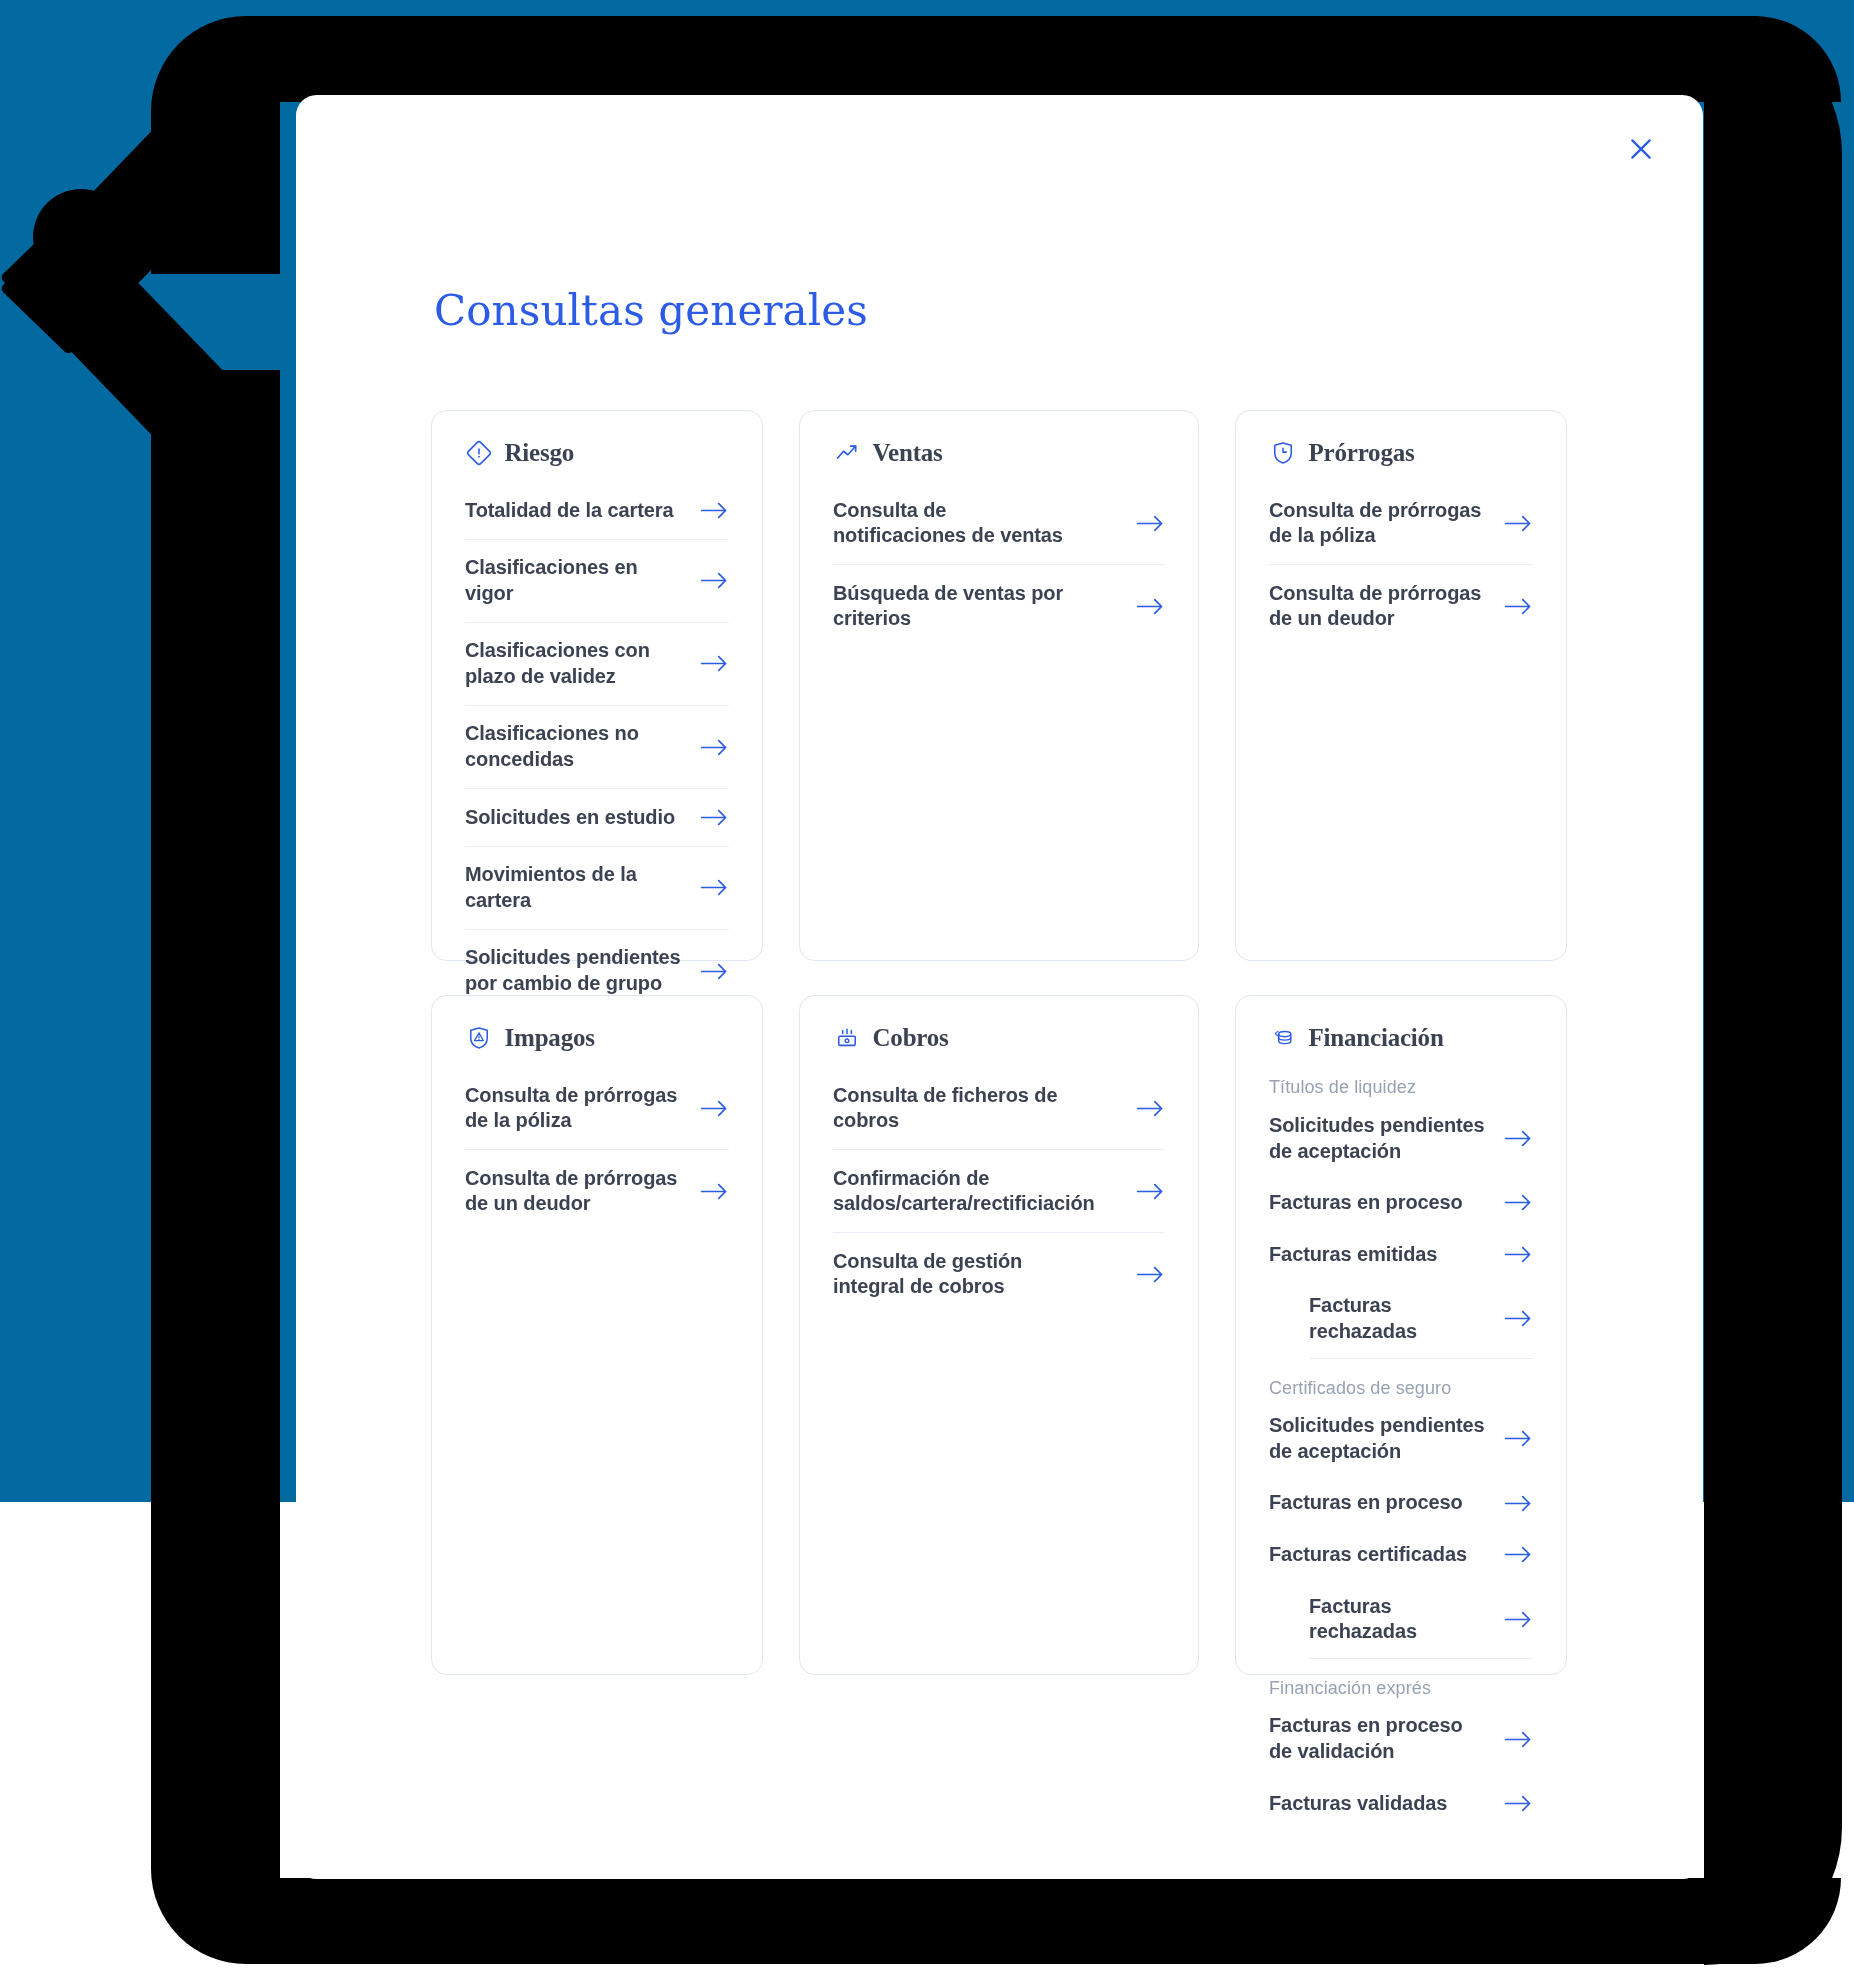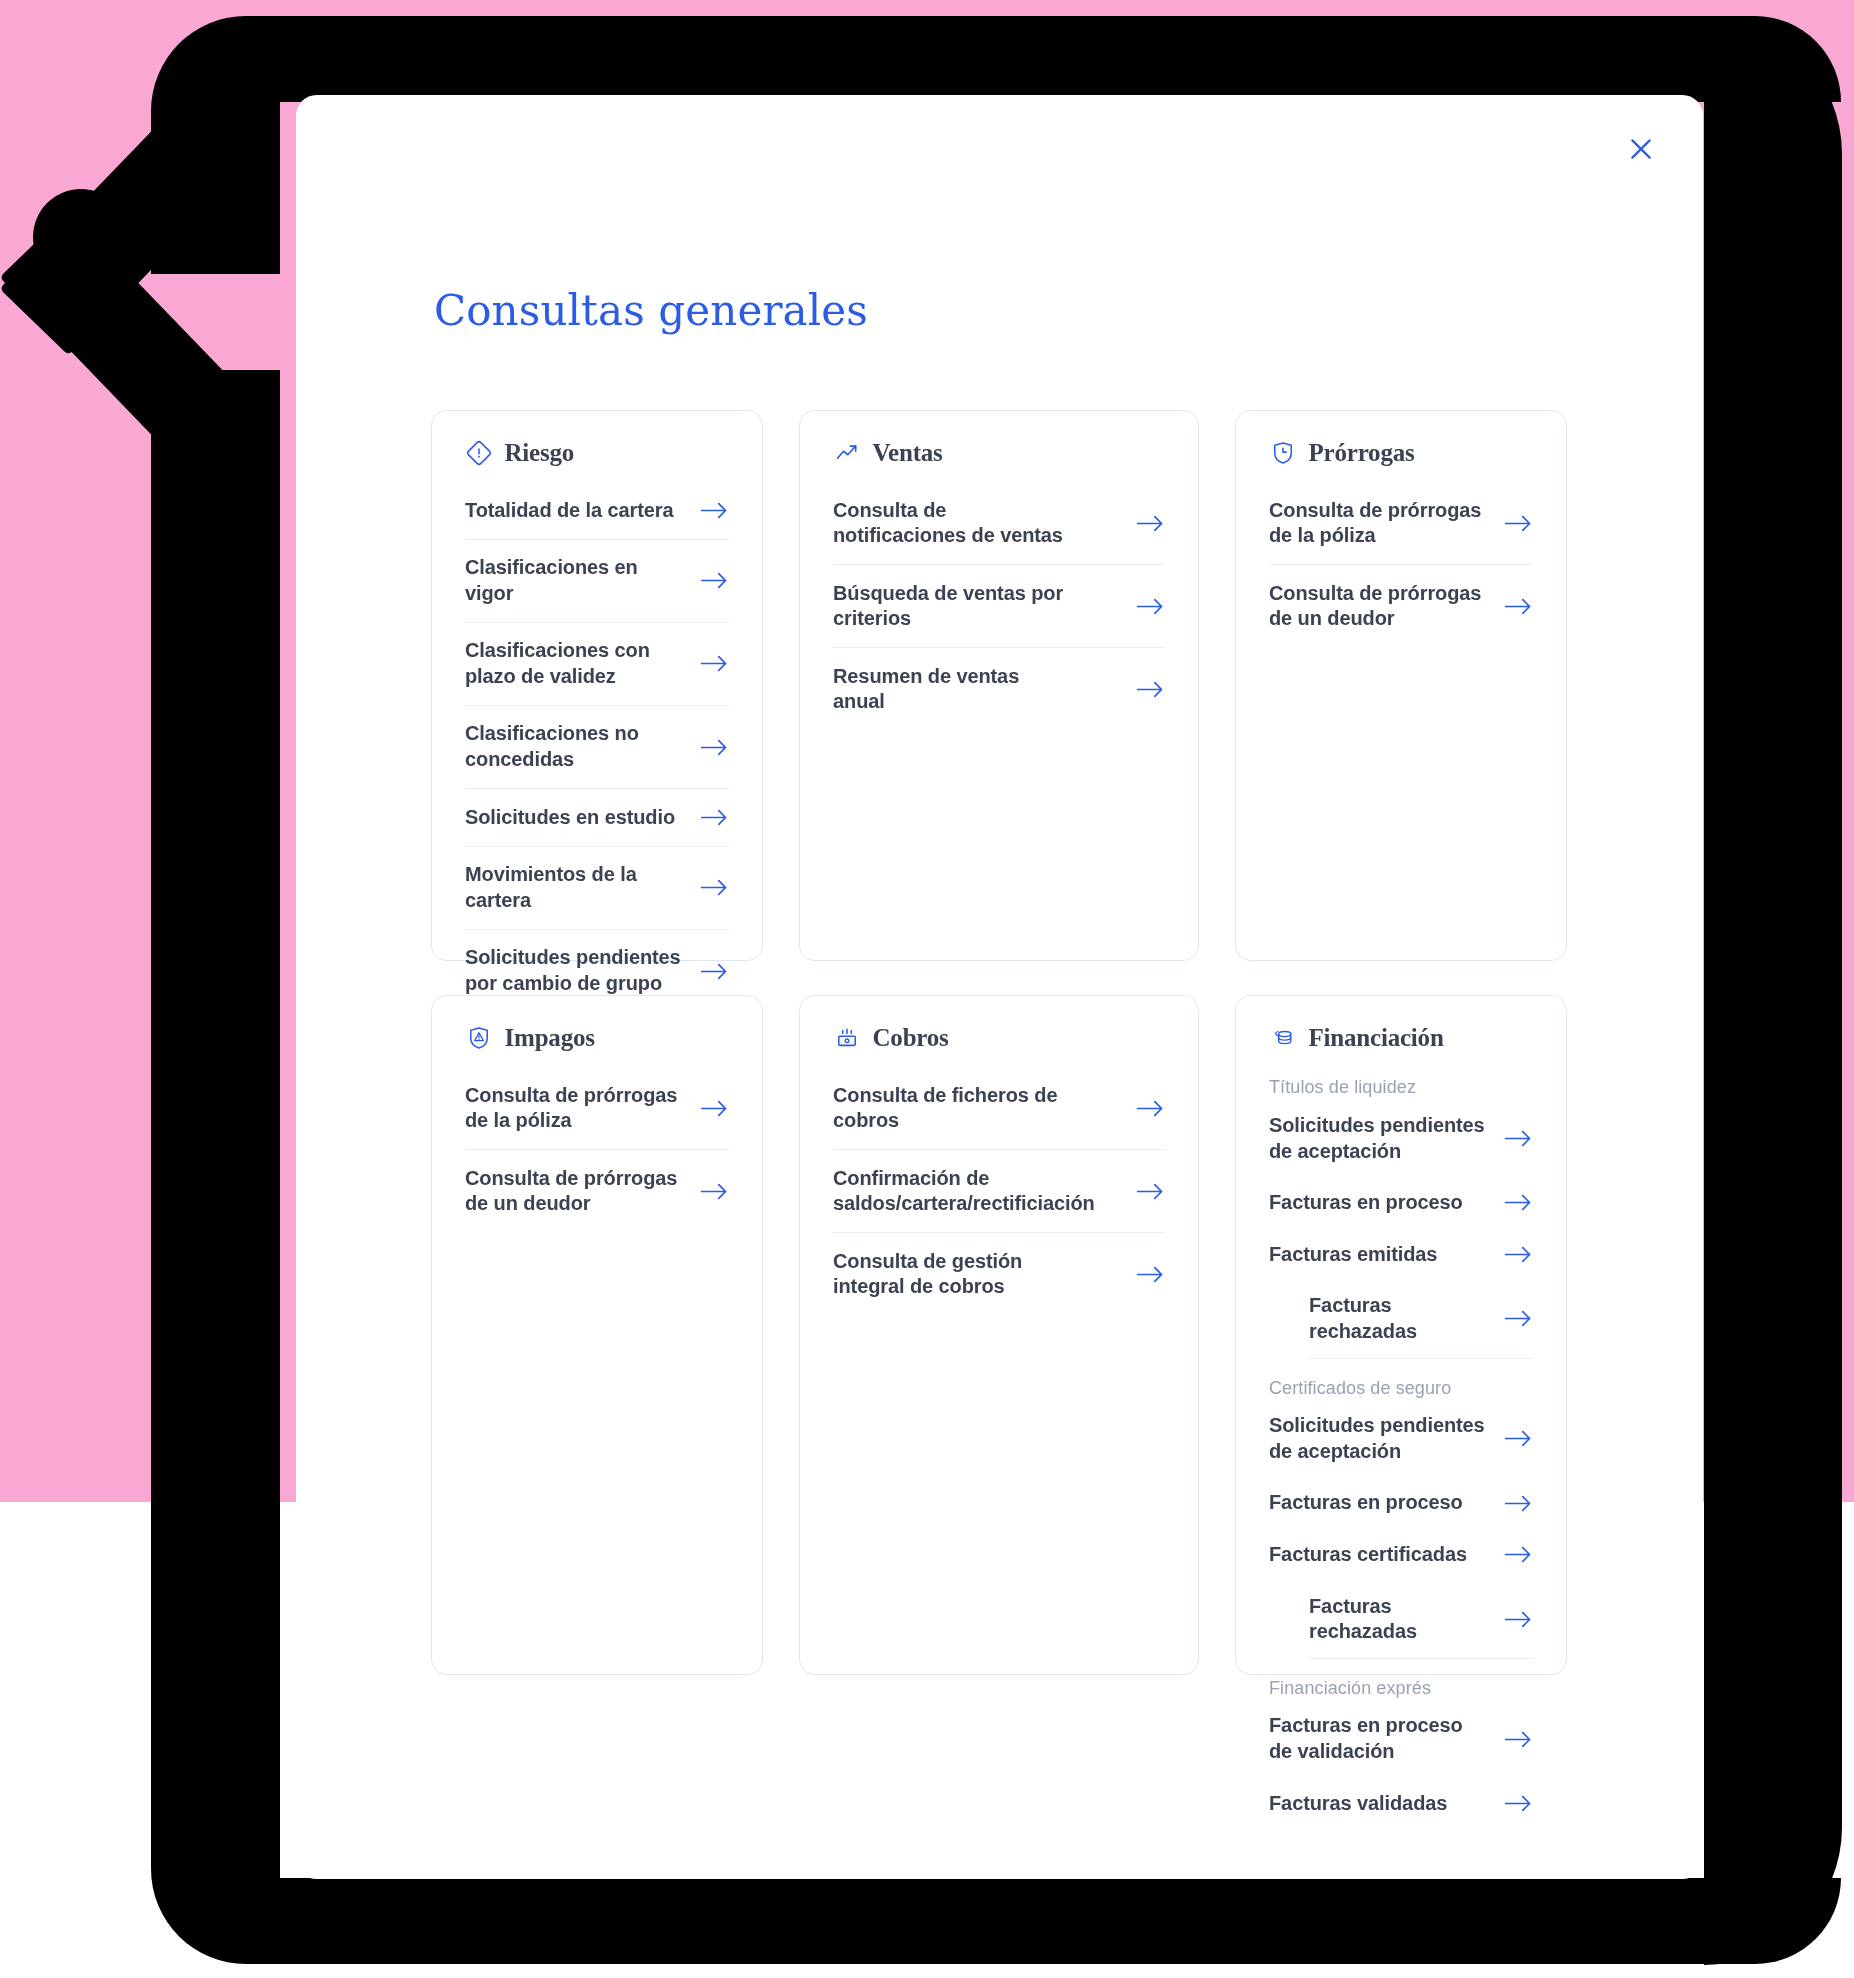--- a/index.html
+++ b/index.html
@@ -9,21 +9,21 @@
     height: 1979px;
     background: #ffffff;
     font-family: "Liberation Sans", sans-serif;
     overflow: hidden;
   }
 
   #stage {
     position: relative;
     width: 1854px;
     height: 1502px;
-    background: #f9a8d4;
+    background: #0369a1;
   }
 
   
   .deco-layer { position: absolute; inset: 0; }
 
   .deco-bar {
     position: absolute;
     background: #000000;
   }
 
@@ -343,28 +343,20 @@
           <a class="list-item">
             <span class="item-label">Consulta de notificaciones de ventas</span>
             <span class="arrow-ico">
               <svg width="29" height="19" viewBox="0 0 34 22" fill="none">
                   <path d="M2 11h28M22 3l8 8-8 8" stroke="#2c5ce6" stroke-width="2" stroke-linecap="round" stroke-linejoin="round"></path>
                 </svg>
             </span>
           </a>
           <a class="list-item">
             <span class="item-label">Búsqueda de ventas por criterios</span>
-            <span class="arrow-ico">
-              <svg width="29" height="19" viewBox="0 0 34 22" fill="none">
-                  <path d="M2 11h28M22 3l8 8-8 8" stroke="#2c5ce6" stroke-width="2" stroke-linecap="round" stroke-linejoin="round"></path>
-                </svg>
-            </span>
-          </a>
-          <a class="list-item">
-            <span class="item-label">Resumen de ventas anual</span>
             <span class="arrow-ico">
               <svg width="29" height="19" viewBox="0 0 34 22" fill="none">
                   <path d="M2 11h28M22 3l8 8-8 8" stroke="#2c5ce6" stroke-width="2" stroke-linecap="round" stroke-linejoin="round"></path>
                 </svg>
             </span>
           </a>
         </div>
       </div>
 
       <div class="card row1">

